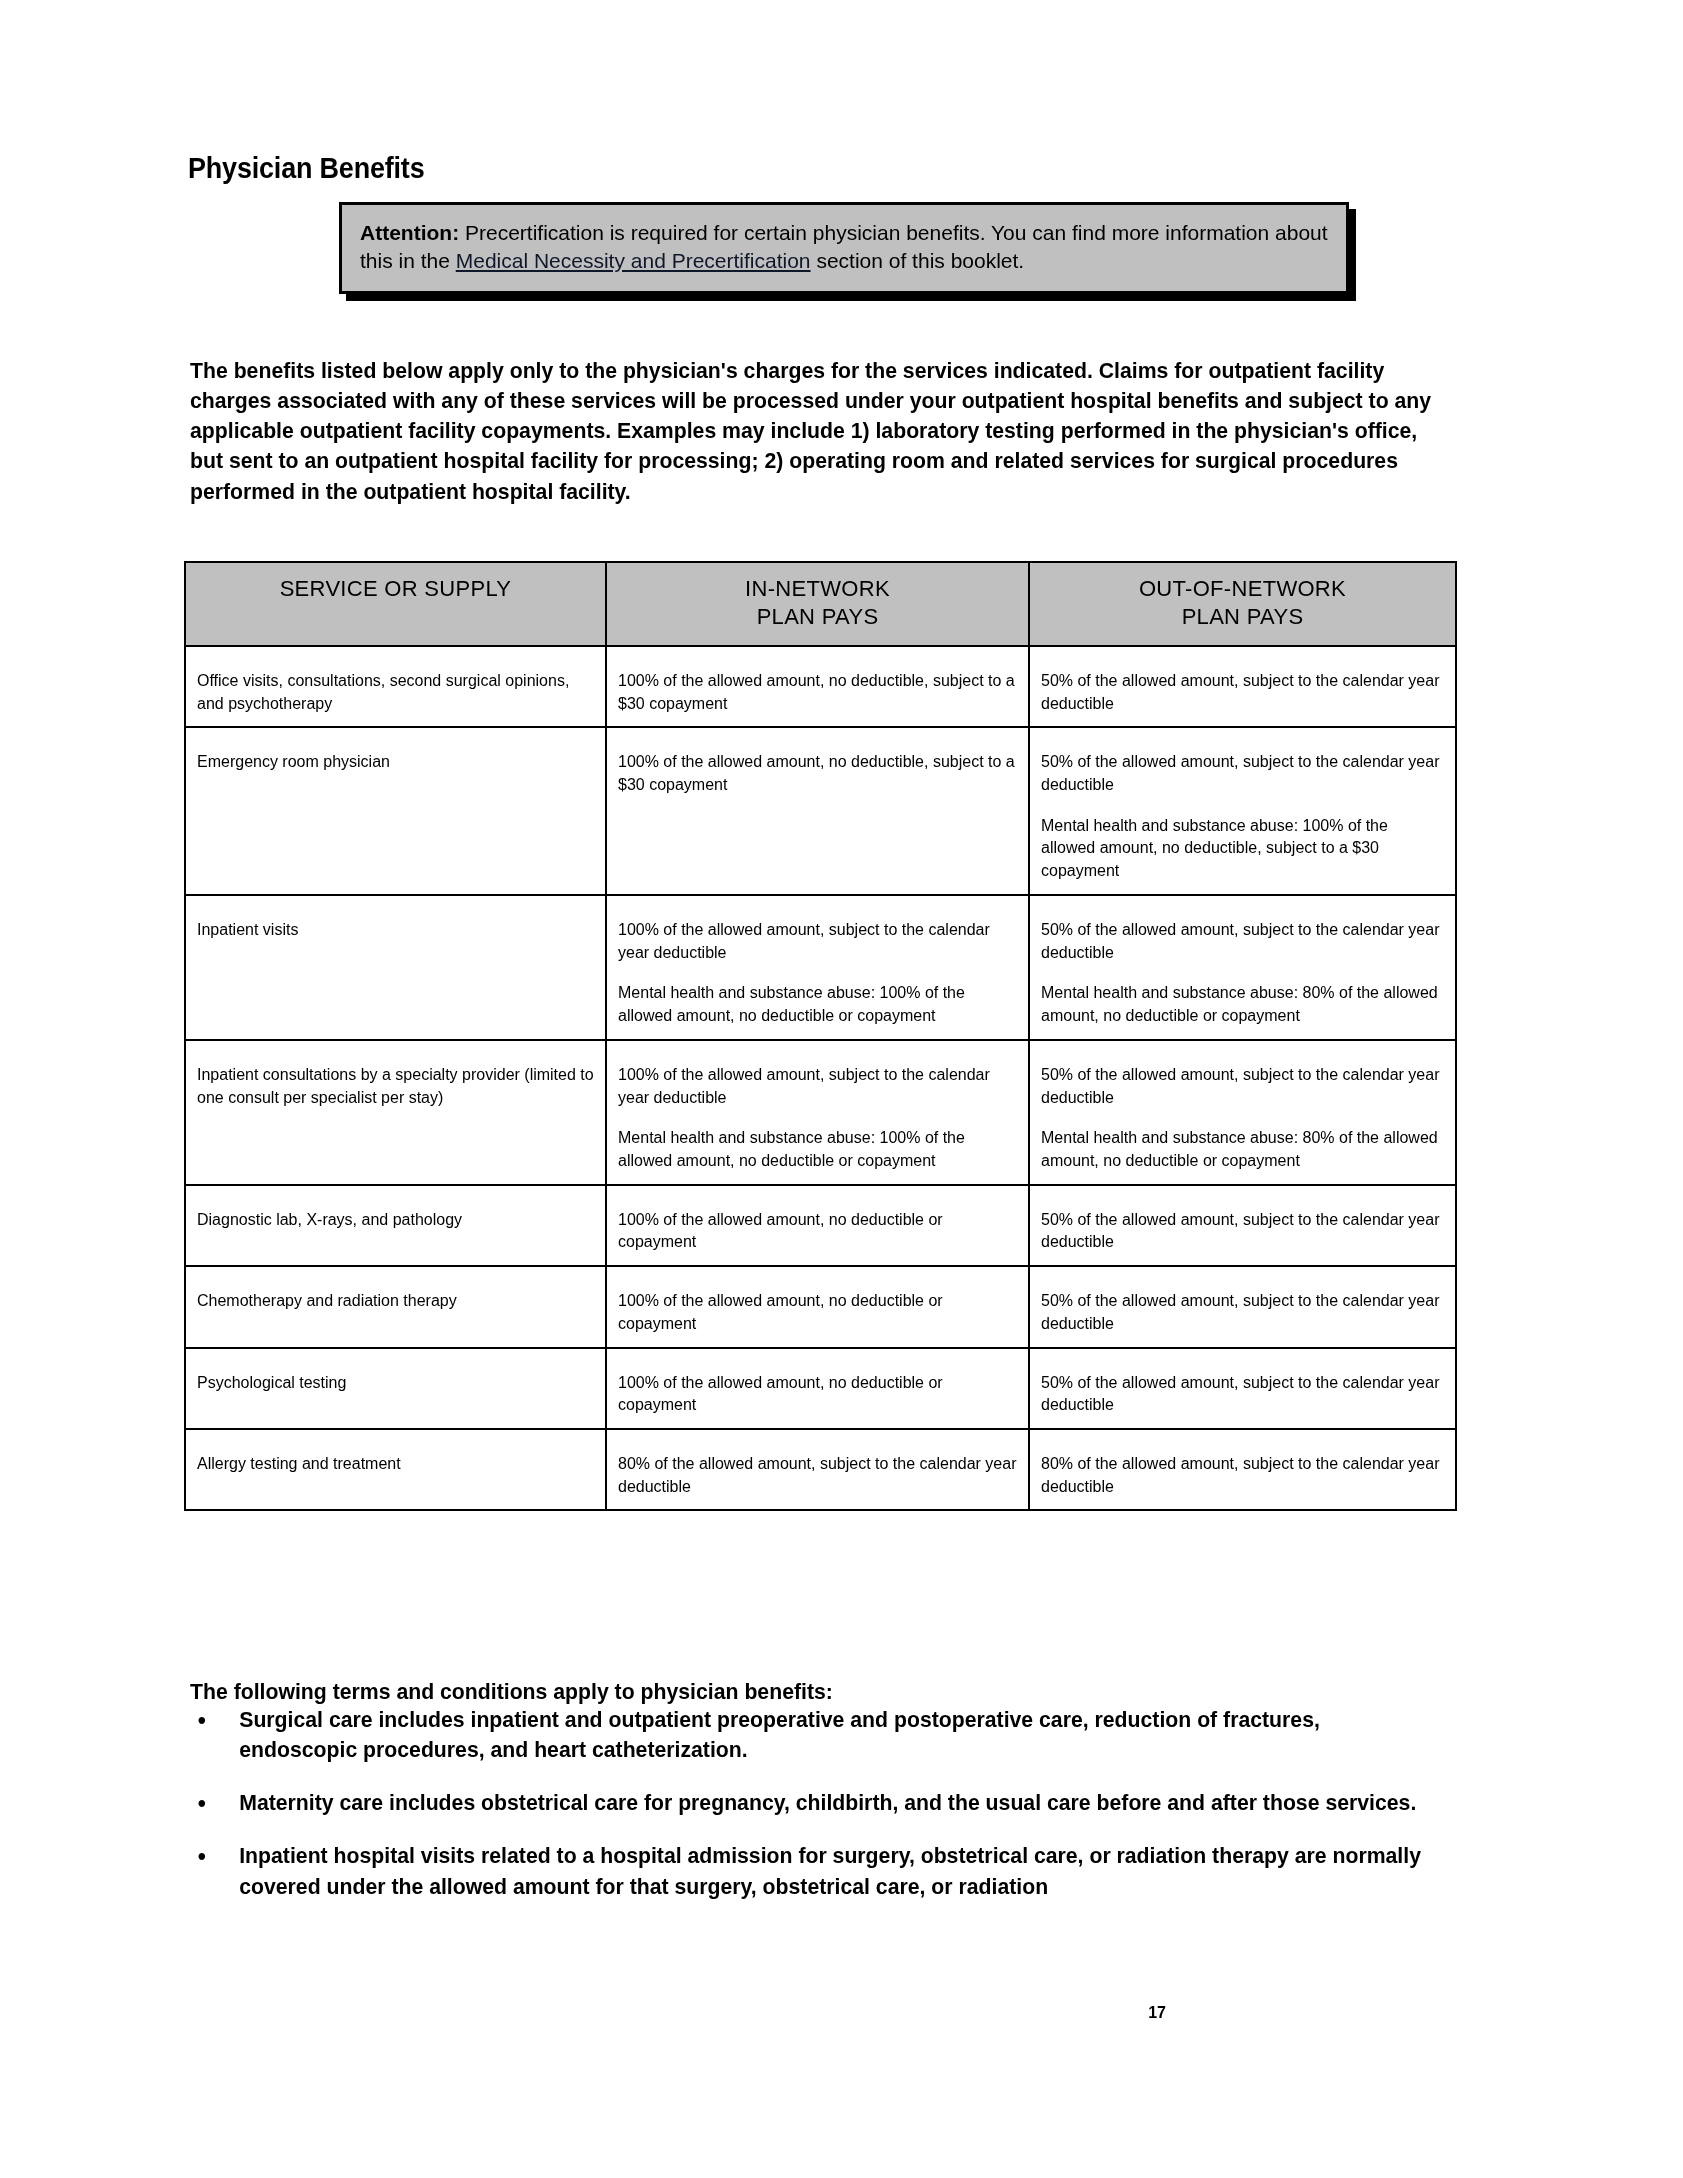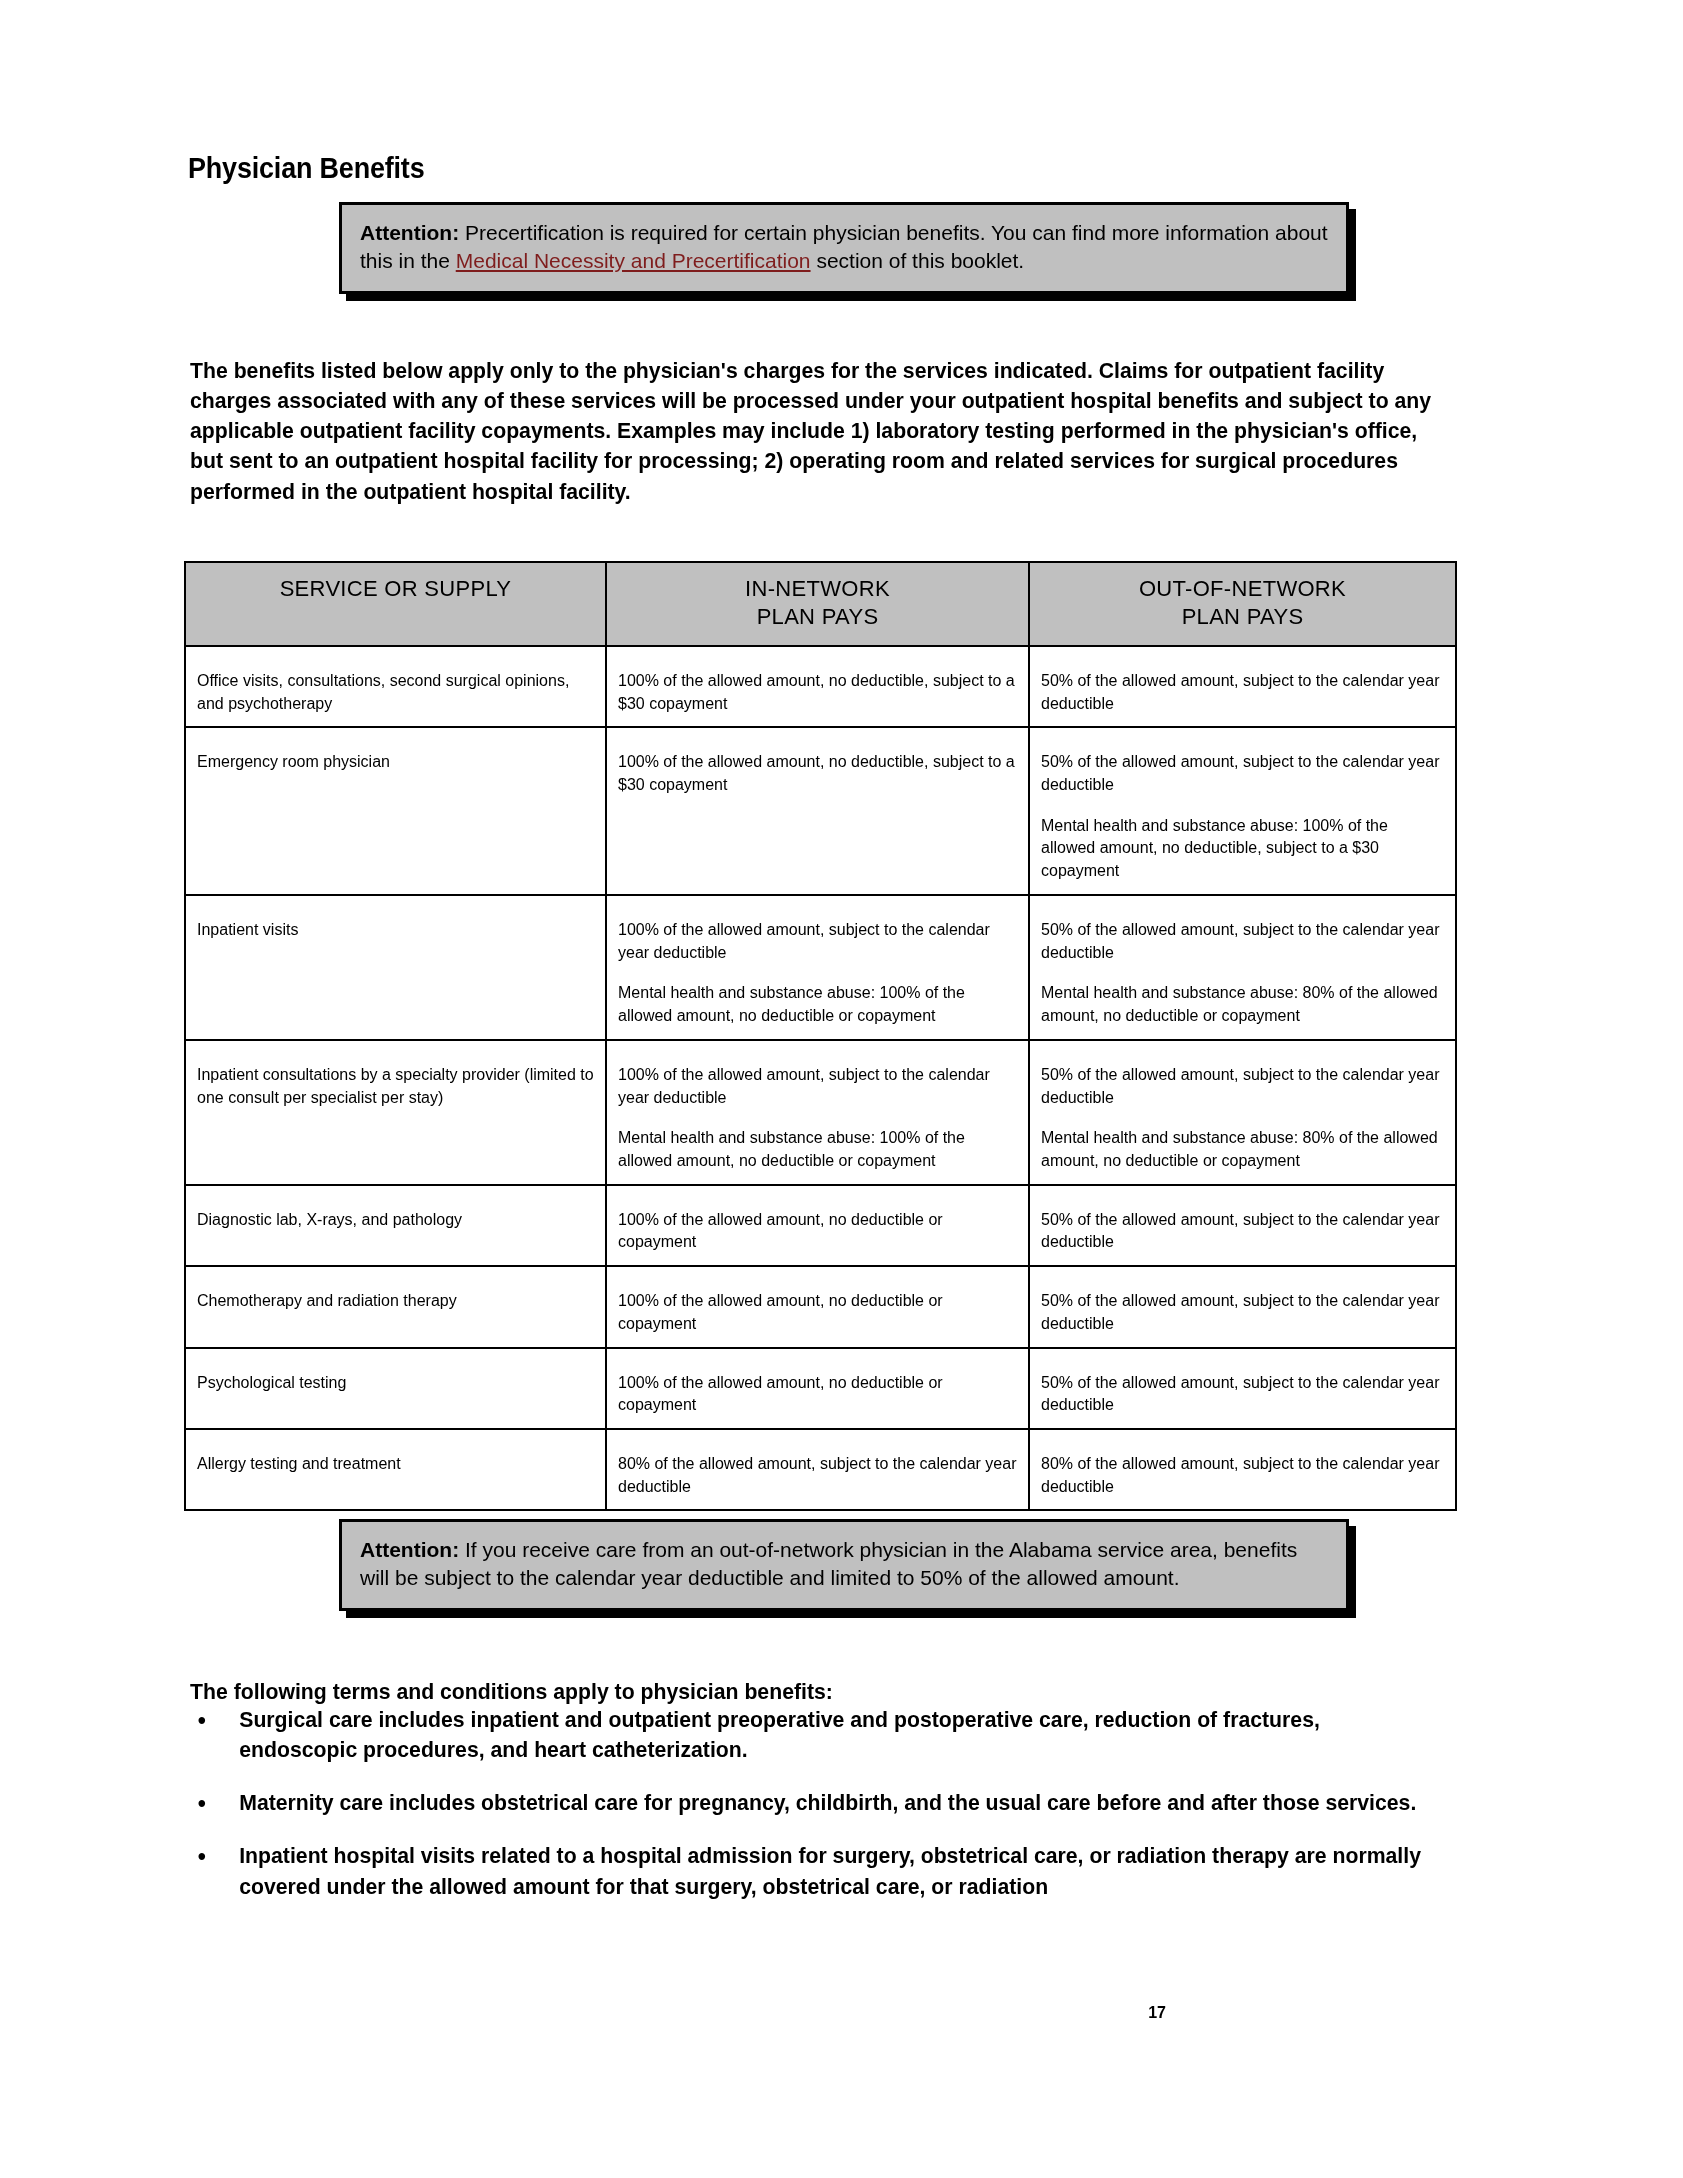--- a/index.html
+++ b/index.html
@@ -44,21 +44,21 @@
     box-sizing: border-box;
     padding: 14px 18px 16px 18px;
     font-size: 21px;
     line-height: 1.33;
     color: #000000;
   }
   .callout .lead {
     font-weight: bold;
   }
   .callout a.inline-link {
-    color: #7f1d1d;
+    color: #0f172a;
     text-decoration: underline;
   }
   #callout-top {
     left: 339px;
     top: 202px;
     width: 1010px;
   }
   #callout-bottom {
     left: 339px;
     top: 1519px;
@@ -266,23 +266,20 @@
           <td>
             <div class="cell-block">80% of the allowed amount, subject to the calendar year deductible</div>
           </td>
           <td>
             <div class="cell-block">80% of the allowed amount, subject to the calendar year deductible</div>
           </td>
         </tr>
       </tbody>
   </table>
 
-  <div class="callout" id="callout-bottom">
-    <span class="lead">Attention:</span><span>  If you receive care from an out-of-network physician in the Alabama service area, benefits will be subject to the calendar year deductible and limited to 50% of the allowed amount.</span>
-  </div>
 
   <p class="terms-intro">The following terms and conditions apply to physician benefits:</p>
 
   <ul class="bullet-list" id="terms-list">
       <li class="bullet-item"><span class="bullet-marker">•</span><span>Surgical care includes inpatient and outpatient preoperative and postoperative care, reduction of fractures, endoscopic procedures, and heart catheterization.</span></li>
       <li class="bullet-item"><span class="bullet-marker">•</span><span>Maternity care includes obstetrical care for pregnancy, childbirth, and the usual care before and after those services.</span></li>
       <li class="bullet-item"><span class="bullet-marker">•</span><span>Inpatient hospital visits related to a hospital admission for surgery, obstetrical care, or radiation therapy are normally covered under the allowed amount for that surgery, obstetrical care, or radiation</span></li>
     </ul>
 
   <div class="page-number">17</div>

